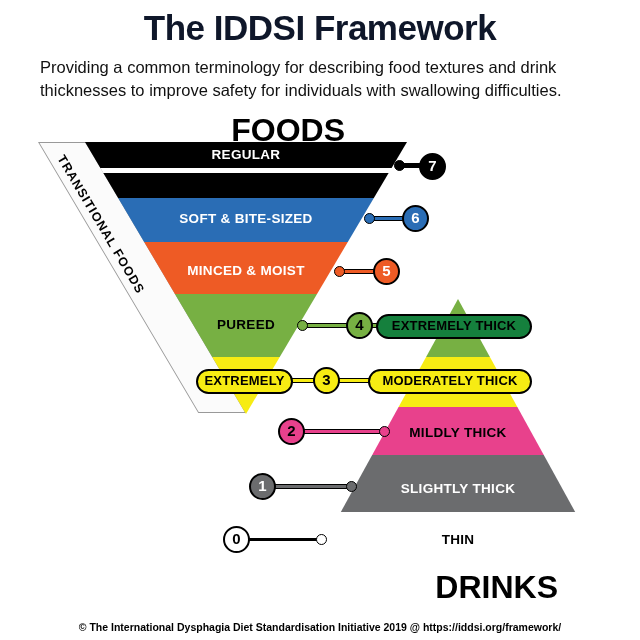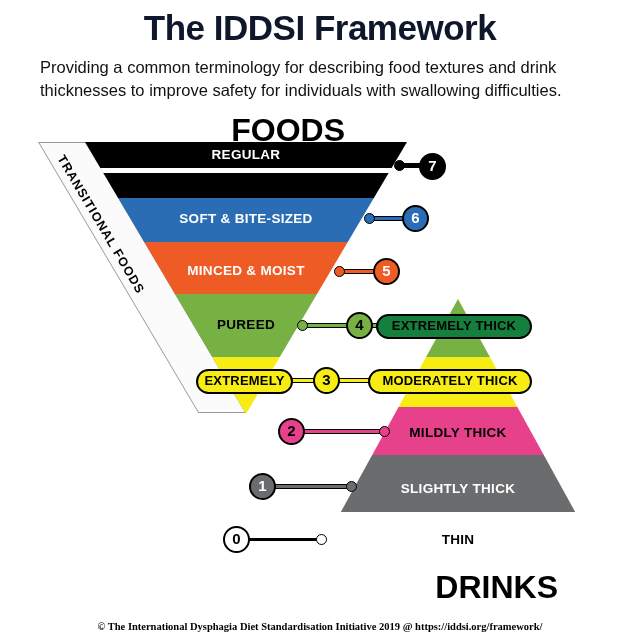--- a/index.html
+++ b/index.html
@@ -97,21 +97,21 @@
   .b7 { left:419px; top:153px; color:#fff; }
   .b6 { left:402px; top:205px; color:#fff; }
   .b5 { left:373px; top:258px; color:#fff; }
   .b4 { left:346px; top:312px; }
   .b3 { left:313px; top:367px; }
   .b2 { left:278px; top:418px; }
   .b1 { left:249px; top:473px; color:#fff; }
   .b0 { left:223px; top:526px; }
 
   .footer { position:absolute; top:621px; left:0; width:100%; text-align:center;
-            font-size:10.5px; font-weight:bold; color:#000;font-family:Liberation Serif, serif; }
+            font-size:10.5px; font-weight:bold; color:#000; }
 </style>
 </head>
 <body>
 
 <div class="canvas">
 
   <div class="title">The IDDSI Framework</div>
   <div class="subtitle">Providing a common terminology for describing food textures and drink thicknesses to improve safety for individuals with swallowing difficulties.</div>
 
   <div class="section-label foods-label">FOODS</div>

